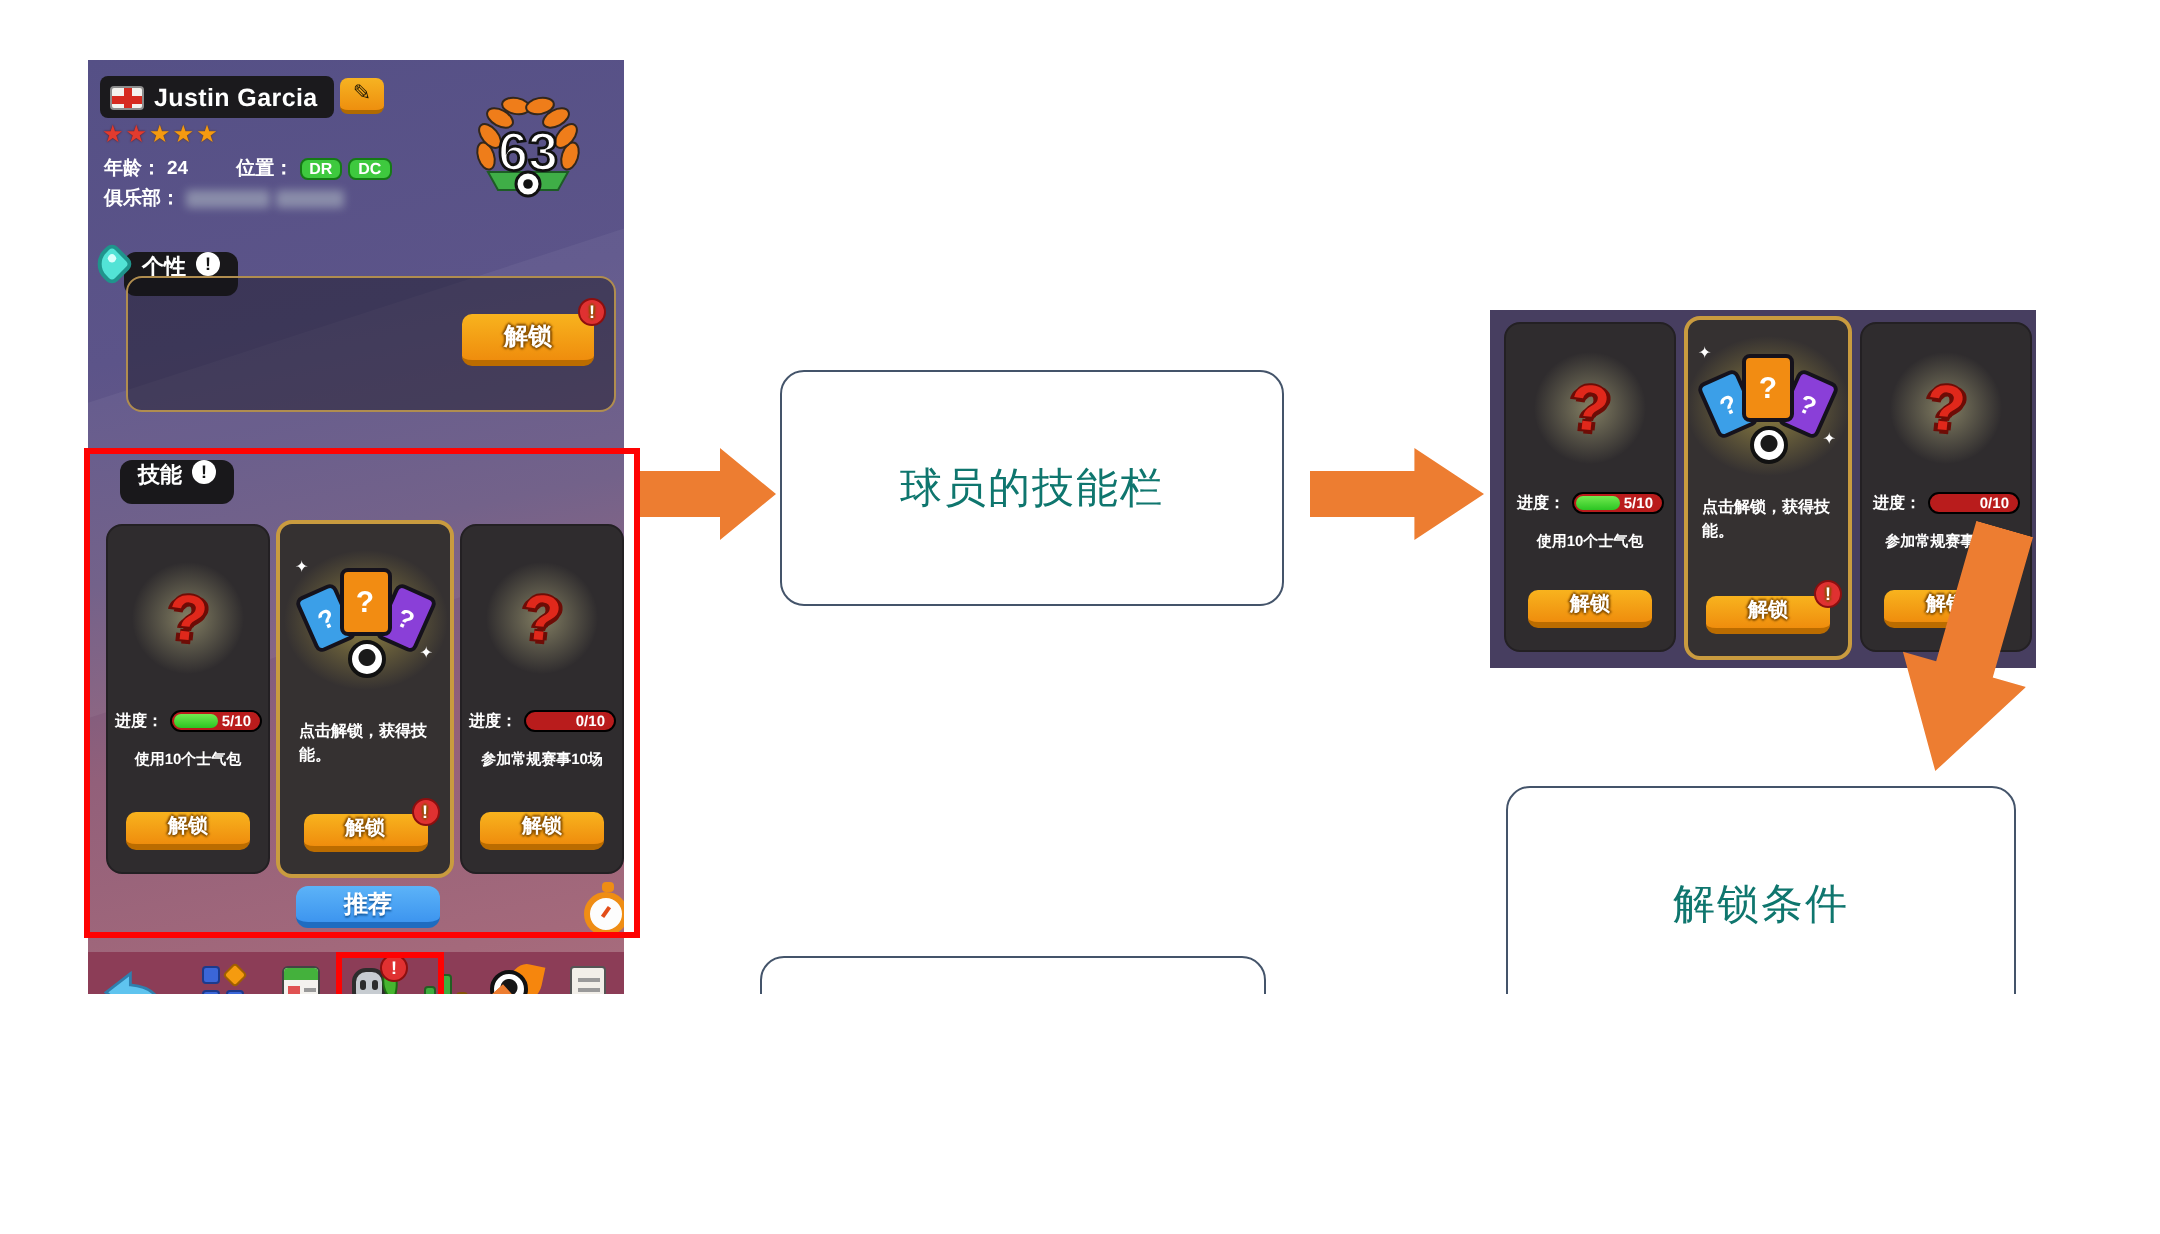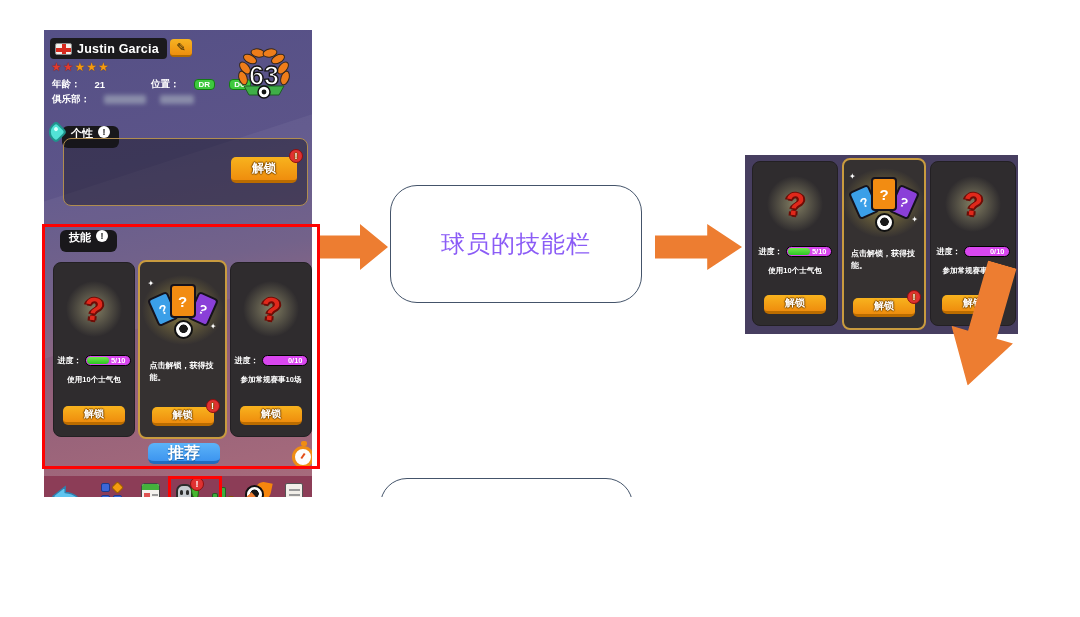--- a/index.html
+++ b/index.html
@@ -20,21 +20,21 @@
   .flag i { position:absolute; background:#d62a1f; }
   .flag .fh { left:0; right:0; top:4px; height:4px; }
   .flag .fv { top:0; bottom:0; left:6px; width:4px; }
   .pname { color:#fff; font-weight:bold; font-size:12.5px; letter-spacing:.2px; }
   .editbtn { position:absolute; left:126px; top:9px; width:22px; height:18px;
     background:linear-gradient(#f6b322,#ee8f0e); border-radius:4px; border-bottom:2px solid #b06a00;
     color:#221a05; font-size:11px; line-height:16px; text-align:center; }
   .stars { position:absolute; left:7px; top:30px; font-size:12px; letter-spacing:1px; }
   .star-red { color:#e23b2e; text-shadow:0 0 1px #5e0f08; }
   .star-org { color:#f59a10; text-shadow:0 0 1px #6b3c00; }
-  .inforow { position:absolute; left:8px; color:#fff; font-size:9.5px; font-weight:bold; display:flex; align-items:center; gap:14px; }
+  .inforow { position:absolute; left:8px; color:#fff; font-size:9.5px; font-weight:bold; display:flex; align-items:center; gap:3px; }
   .row-age { top:48px; } .row-club { top:63px; }
   .posbadge { background:#3ec93e; border:1px solid #157a15; border-radius:4px; color:#fff;
     font-size:8px; font-weight:bold; padding:0 4px; line-height:10px; height:11px; }
   .blurbox { height:9px; border-radius:2px; background:#9aa0b5; opacity:.75; filter:blur(2px); }
   .badge63 { position:absolute; left:190px; top:16px; width:60px; height:54px; }
 
   
   .chip { position:absolute; background:#19181b; border-radius:6px; height:22px; display:flex;
     align-items:flex-start; gap:5px; padding:0 9px; color:#fff; font-weight:bold; font-size:11px; }
   .info-ic { width:12px; height:12px; border-radius:50%; background:#fff; color:#141414;
@@ -59,21 +59,21 @@
   
   .card { position:absolute; background:#2f2c2e; border:1px solid #232023; border-radius:8px;
     display:flex; flex-direction:column; align-items:center; }
   .card.gold { background:#353131; border:2px solid #c99b3f; }
   .icon-area { display:flex; align-items:center; justify-content:center; position:relative; width:100%; }
   .glow { position:absolute; width:56px; height:56px; border-radius:50%;
     background:radial-gradient(closest-side, rgba(214,208,150,0.50), rgba(214,208,150,0)); }
   .qmark { position:relative; font-size:32px; font-weight:bold; color:#e0281b;
     text-shadow:-2px 1px 0 #6e0c06, 1px 2px 0 #6e0c06, 0 -1px 0 #6e0c06, 2px 0 0 #6e0c06; transform:rotate(6deg); }
   .prow { display:flex; align-items:center; gap:3px; color:#fff; font-size:8px; font-weight:bold; }
-  .pill { position:relative; width:46px; height:11px; background:#d946ef; border:1px solid #000;
+  .pill { position:relative; width:46px; height:11px; background:#b91c1c; border:1px solid #000;
     border-radius:6px; overflow:hidden; }
   .pill .fill { position:absolute; left:1px; top:1px; bottom:1px; border-radius:5px;
     background:linear-gradient(#72ea50,#2bc522); }
   .pill .pv { position:absolute; right:4px; top:0; line-height:10px; font-size:7.5px; color:#fff; font-weight:bold; }
   .cond { margin-top:9px; color:#fff; font-size:7.5px; font-weight:bold; white-space:nowrap; }
   .desc2 { margin-top:2px; width:66px; color:#fff; font-size:8px; font-weight:bold; text-align:left; line-height:1.5; }
   .card .unlock.cbtn { width:62px; height:19px; font-size:10px; line-height:16px; margin-top:auto; margin-bottom:11px; }
   .spacer { flex:1; }
 
   
@@ -86,21 +86,21 @@
   .mc-purple { right:2px; top:13px; width:22px; height:30px; background:#8a3fd8; transform:rotate(24deg); line-height:28px; }
   .mc-orange { left:20px; top:3px; width:26px; height:34px; background:#f28c12; line-height:32px; font-size:15px; z-index:2; }
   .mball { position:absolute; left:24px; bottom:0; width:19px; height:19px; border-radius:50%;
     background:radial-gradient(circle at 50% 45%, #1a1a1a 0 4px, #fff 4.5px); border:2px solid #111; z-index:3; }
   .spark { position:absolute; color:#fff; font-size:8px; }
   .sp1 { left:-2px; top:-2px; } .sp2 { right:-1px; bottom:8px; }
 
   
   .recommend { position:absolute; left:104px; top:413px; width:72px; height:21px;
     background:linear-gradient(#5cb3f8,#3d95ef); border-bottom:3px solid #1f6cc0; border-radius:6px;
-    color:#fff; font-weight:bold; font-size:16px; text-align:center; line-height:19px;
+    color:#fff; font-weight:bold; font-size:12px; text-align:center; line-height:19px;
     text-shadow:0 1px 1px #155a9e; }
   .timer { position:absolute; left:248px; top:416px; width:22px; height:22px; border-radius:50%;
     background:#fdfdfd; border:3px solid #ef8d14; }
   .timer i { position:absolute; left:6px; top:-8px; width:6px; height:5px; background:#ef8d14; border-radius:2px; }
   .timer b { position:absolute; left:7px; top:4px; width:2px; height:6px; background:#e34d19; transform:rotate(35deg); }
 
   
   .navbar { position:absolute; left:0; bottom:0; width:268px; height:46px; background:#8c3d57;
     display:flex; align-items:center; }
   .backbtn { position:absolute; left:5px; top:8px; width:38px; height:30px; }
@@ -142,22 +142,22 @@
   
   .ic-doc { position:relative; width:18px; height:22px; background:#f2efe9; border:1px solid #555; border-radius:2px; }
   .ic-doc i { position:absolute; left:3px; height:2px; background:#9a9a9a; width:11px; }
   .ic-doc .d1 { top:5px; } .ic-doc .d2 { top:10px; } .ic-doc .d3 { top:15px; width:7px; }
 
   
   .redbox { position:absolute; border:3px solid #fe0202; z-index:20; }
   .rb-skills { left:42px; top:224px; width:278px; height:245px; }
   .rb-nav { left:168px; top:476px; width:54px; height:40px; }
 
-  .flowbox { position:absolute; background:#fff; border:1.5px solid #44546a; border-radius:27px;
-    display:flex; align-items:center; justify-content:center; color:#8b5cf6; font-size:24px;
+  .flowbox { position:absolute; background:#fff; border:1.5px solid #44546a; border-radius:12px;
+    display:flex; align-items:center; justify-content:center; color:#0f766e; font-size:21px;
     letter-spacing:1px; z-index:10; }
   .fb-1 { left:390px; top:185px; width:252px; height:118px; }
   .fb-2 { left:380px; top:478px; width:253px; height:114px; }
   .fb-3 { left:753px; top:393px; width:255px; height:117px; }
 
   .barrow { position:absolute; background:#ED7D31; z-index:18; }
   .ar-right { clip-path:polygon(0 26%, 60% 26%, 60% 2%, 100% 50%, 60% 98%, 60% 74%, 0 74%); }
   .ar-down { clip-path:polygon(27% 0, 73% 0, 73% 58%, 100% 58%, 50% 100%, 0 58%, 27% 58%); }
   .a1 { left:318px; top:223px; width:70px; height:48px; }
   .a2 { left:655px; top:223px; width:87px; height:48px; }
@@ -186,21 +186,21 @@
       <span class="flag">
           <i class="fh"></i>
           <i class="fv"></i>
         </span>
       <span class="pname">Justin Garcia</span>
     </div>
     <div class="editbtn">✎</div>
     <div class="stars"><span class="star-red">★</span><span class="star-red">★</span><span class="star-org">★</span><span class="star-org">★</span><span class="star-org">★</span></div>
     <div class="inforow row-age">
       <span>年龄：</span>
-      <span>21</span>
+      <span>24</span>
       <span style="width:18px"></span>
       <span>位置：</span>
       <span class="posbadge">DR</span>
       <span class="posbadge">DC</span>
     </div>
     <div class="inforow row-club">
       <span>俱乐部：</span>
       <span class="blurbox" style="width:42px"></span>
       <span class="blurbox" style="width:34px"></span>
     </div>
@@ -365,20 +365,21 @@
   <div class="redbox rb-skills"></div>
   <div class="redbox rb-nav"></div>
 
   <div class="barrow ar-right a1"></div>
   <div class="barrow ar-right a2"></div>
   <div class="barrow ar-down a3"></div>
   <div class="barrow ar-down a4"></div>
 
   <div class="flowbox fb-1">球员的技能栏</div>
   <div class="flowbox fb-2">成长界面</div>
+  <div class="flowbox fb-3">解锁条件</div>
 
   <div class="rpanel">
 
     <div class="card rc1">
       <div class="icon-area">
           <div class="glow"></div>
         <span class="qmark">?</span>
         </div>
       <div class="prow">
         <span>进度：</span>

